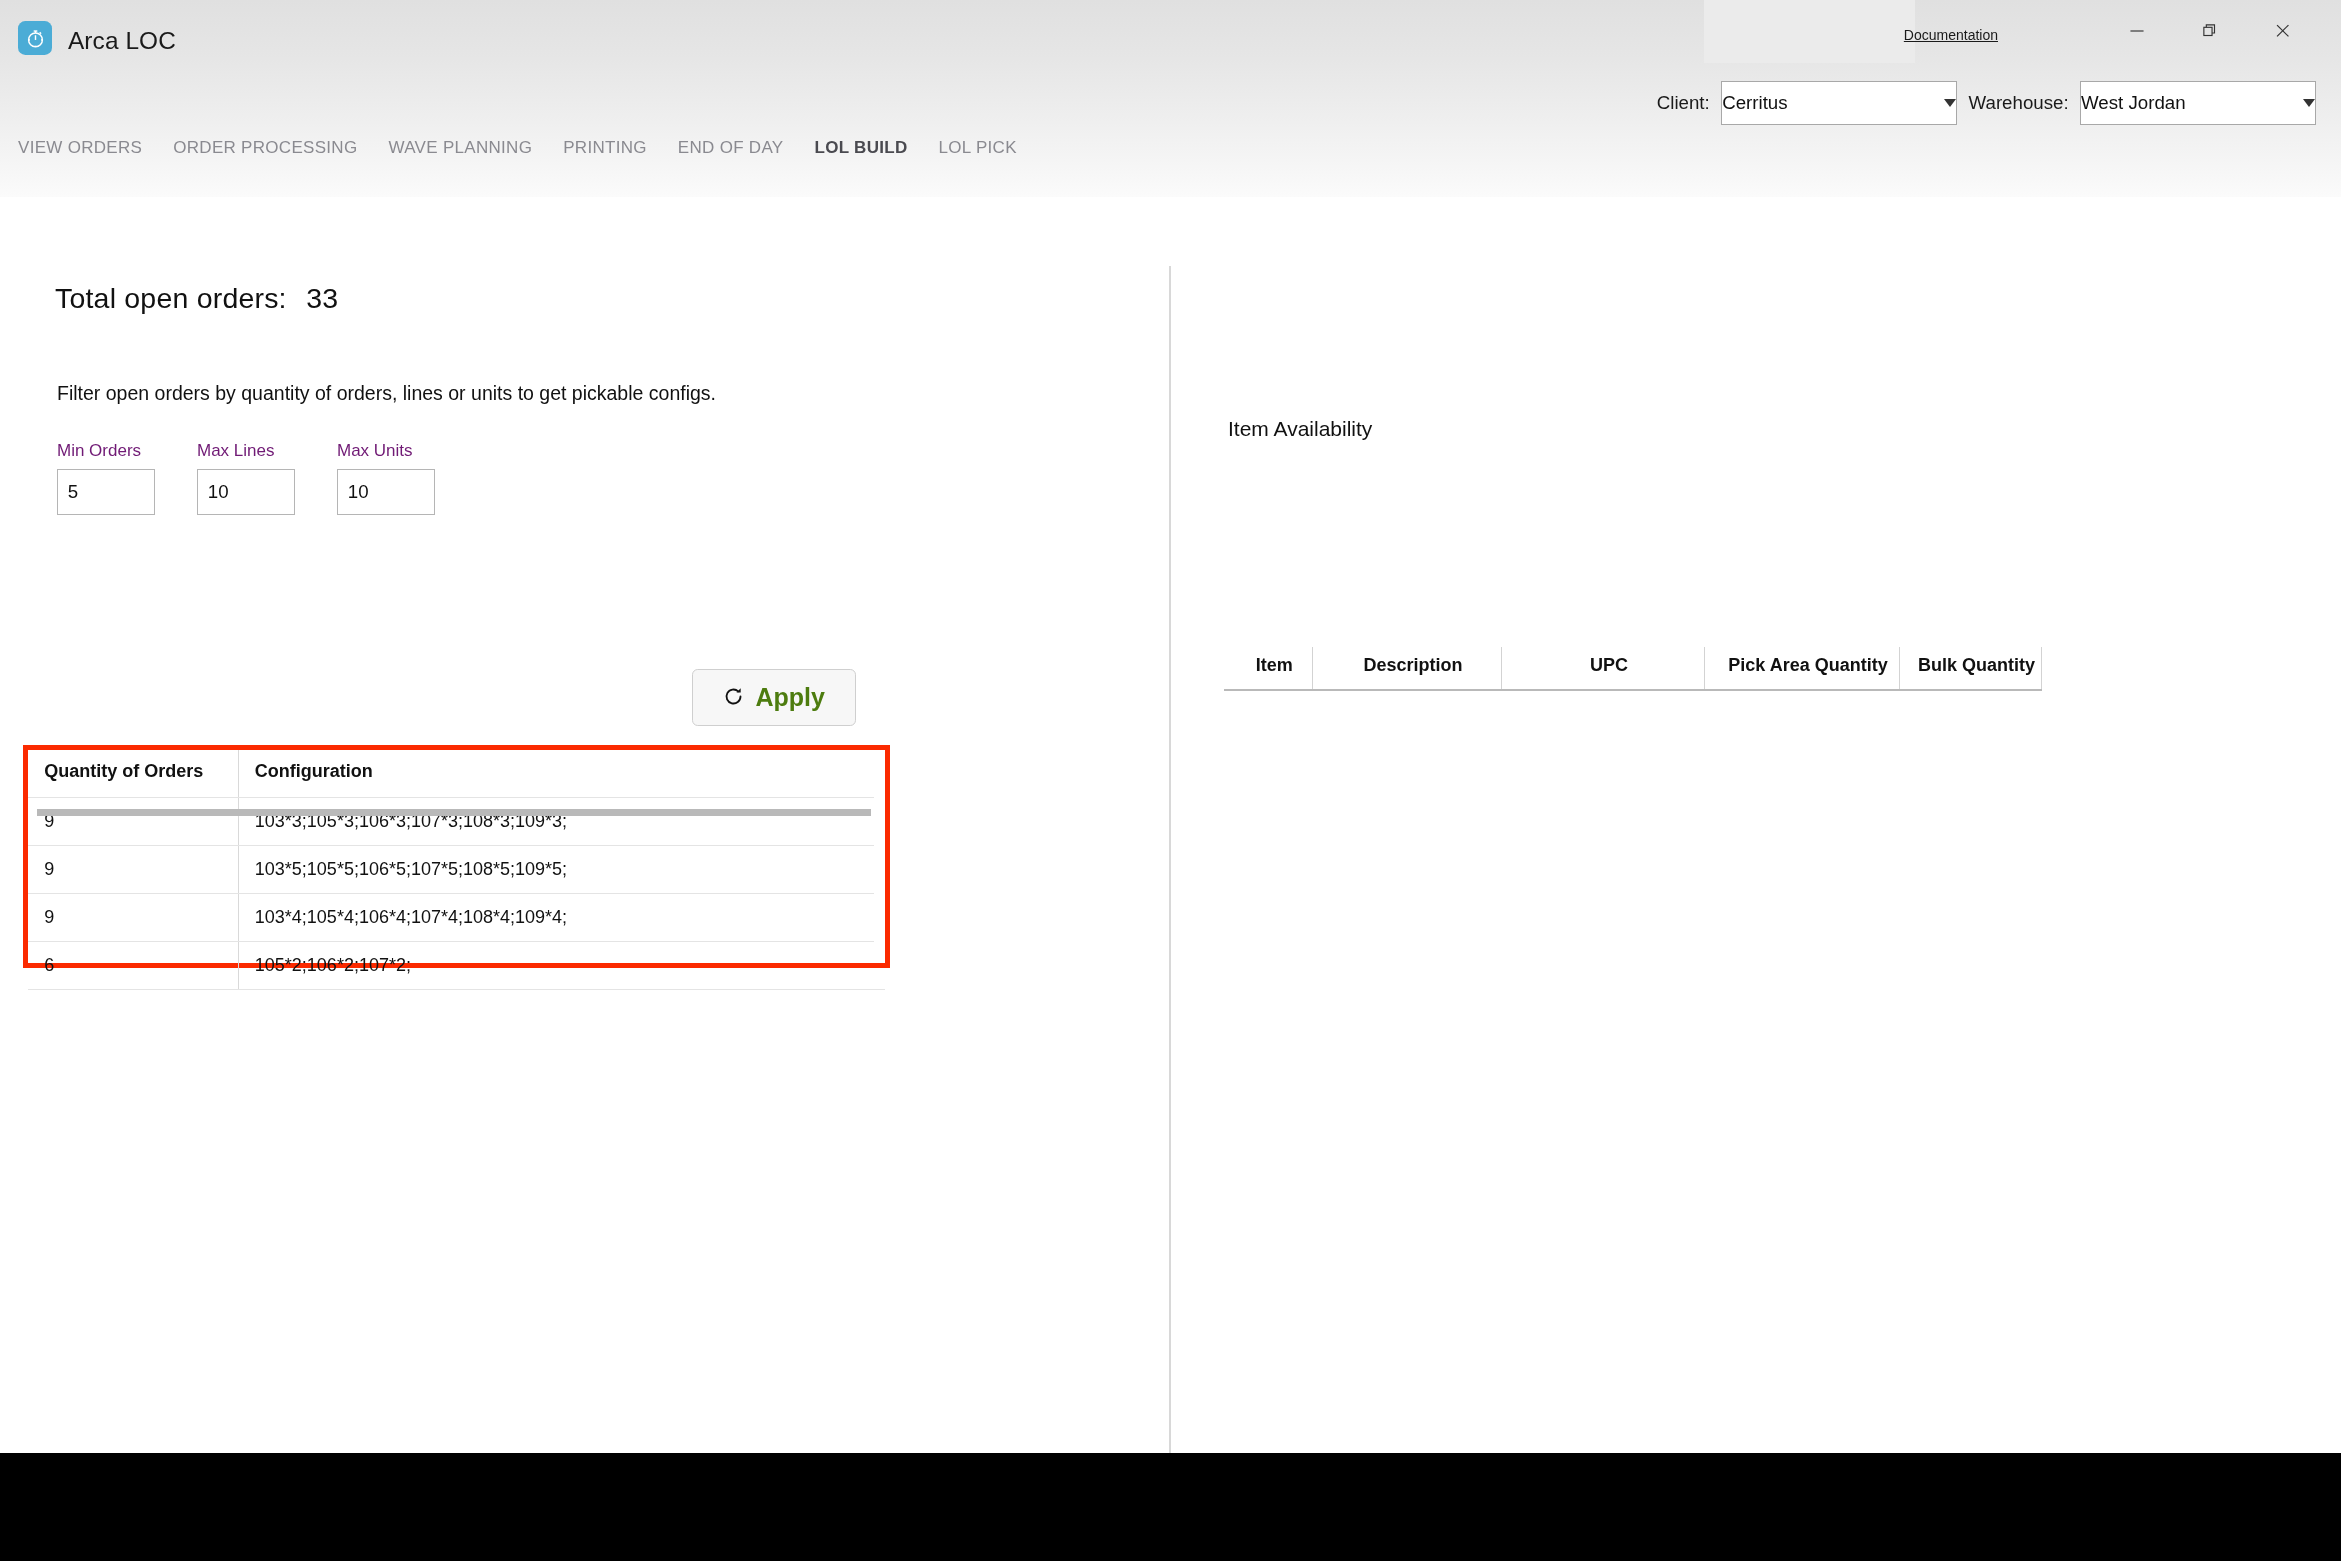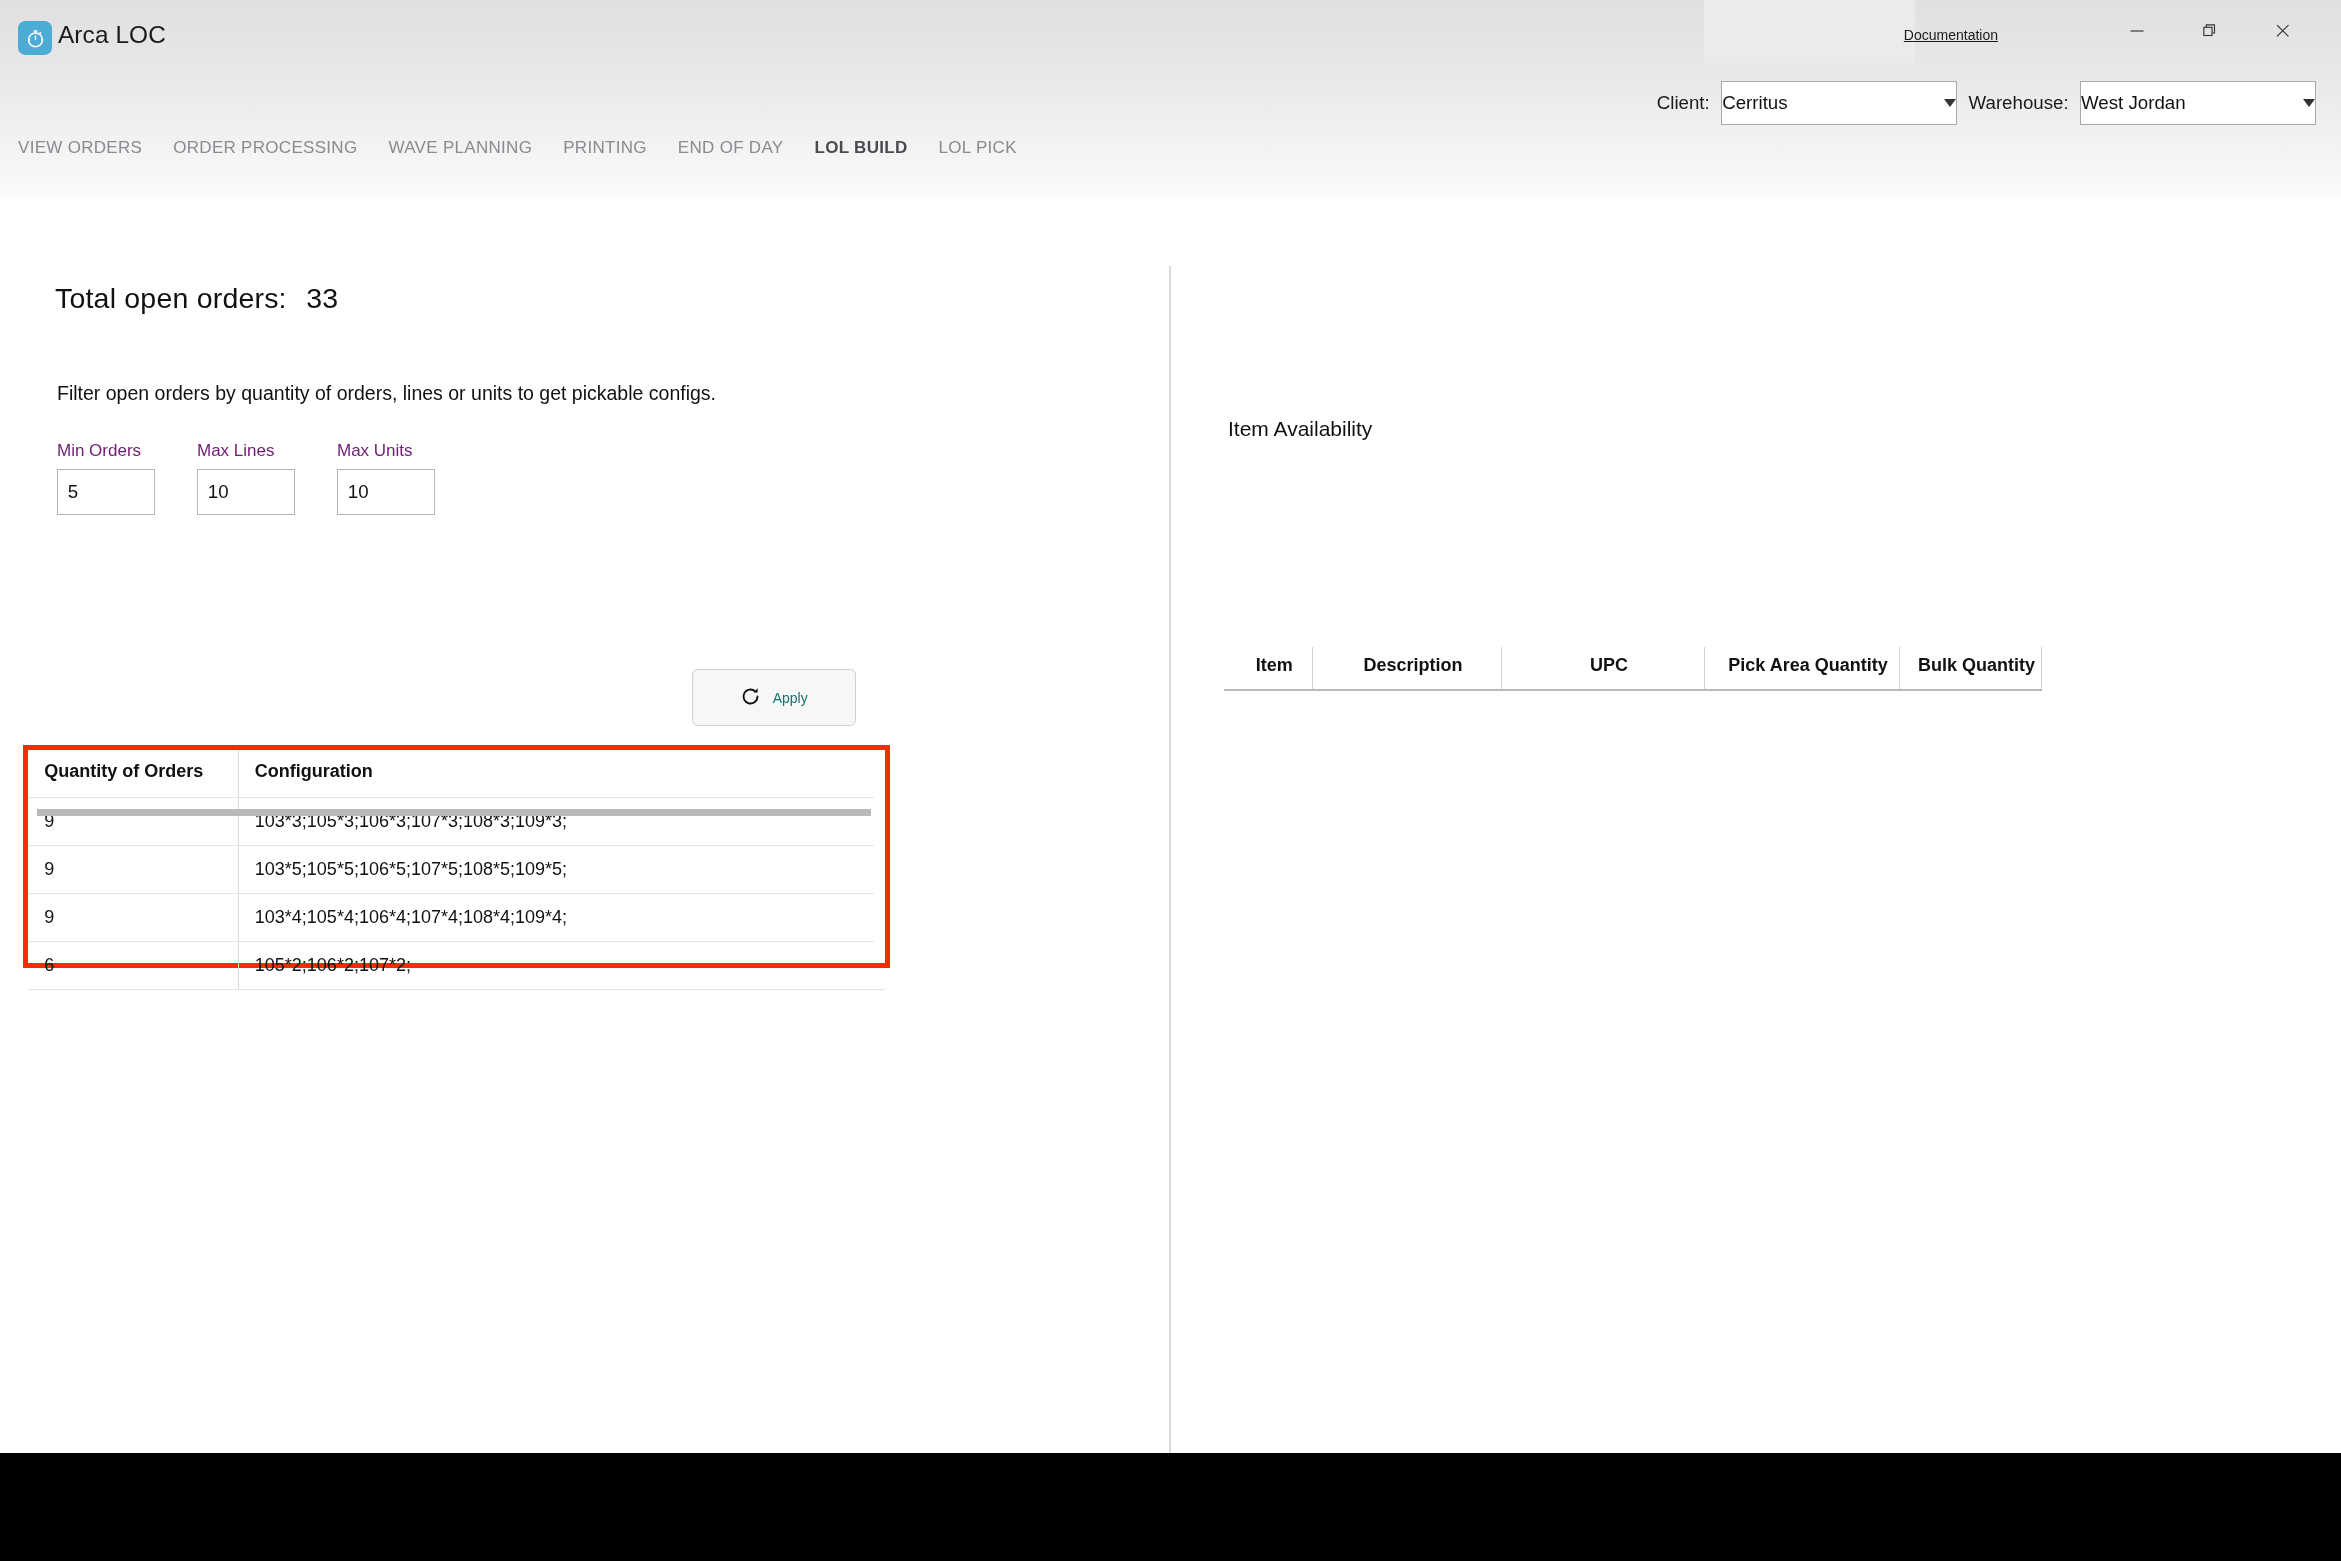--- a/index.html
+++ b/index.html
@@ -21,21 +21,21 @@
     width: 2342px; height: 197px;
     background: linear-gradient(to bottom, #e0e0e0 0%, #e6e6e6 30%, #efefef 62%, #f7f7f7 88%, #fbfbfb 100%);
   }
   .titlebar-block {
     position: absolute; left: 1704px; top: 0;
     width: 211px; height: 63px;
     background: #ebebeb;
   }
   .app-brand {
     position: absolute; left: 18px; top: 21px;
-    display: flex; align-items: flex-start; gap: 6px;
+    display: flex; align-items: flex-end; gap: 16px;
   }
   .app-icon {
     width: 34px; height: 34px; border-radius: 7.3px;
     background: #4bacd6;
     display: flex; align-items: center; justify-content: center;
   }
   .app-title {
     font-size: 24.4px; color: #1a1a1a; font-weight: 400;
     letter-spacing: 0.1px;
   }
@@ -134,21 +134,21 @@
     padding: 0 9.8px;
     font-family: "Liberation Sans", sans-serif;
   }
   .apply-btn {
     position: absolute; left: 692px; top: 472px;
     width: 164px; height: 57px;
     background: #f7f7f7; border: 0.8px solid #cfcfcf; border-radius: 5.7px;
     display: flex; align-items: center; justify-content: center; gap: 11.4px;
     cursor: pointer;
   }
-  .apply-btn .lbl { font-size: 14px; color: #0f766e; font-weight: 400; }
+  .apply-btn .lbl { font-size: 25px; color: #4d7c0f; font-weight: 700; }
 
   
   .results-highlight {
     position: absolute; left: 23px; top: 548px;
     width: 867px; height: 223px;
     border: 5.7px solid #fb2a00;
     background: #ffffff;
   }
   .res-table { width: 100%; border-collapse: collapse; table-layout: fixed; }
   .res-table th {

